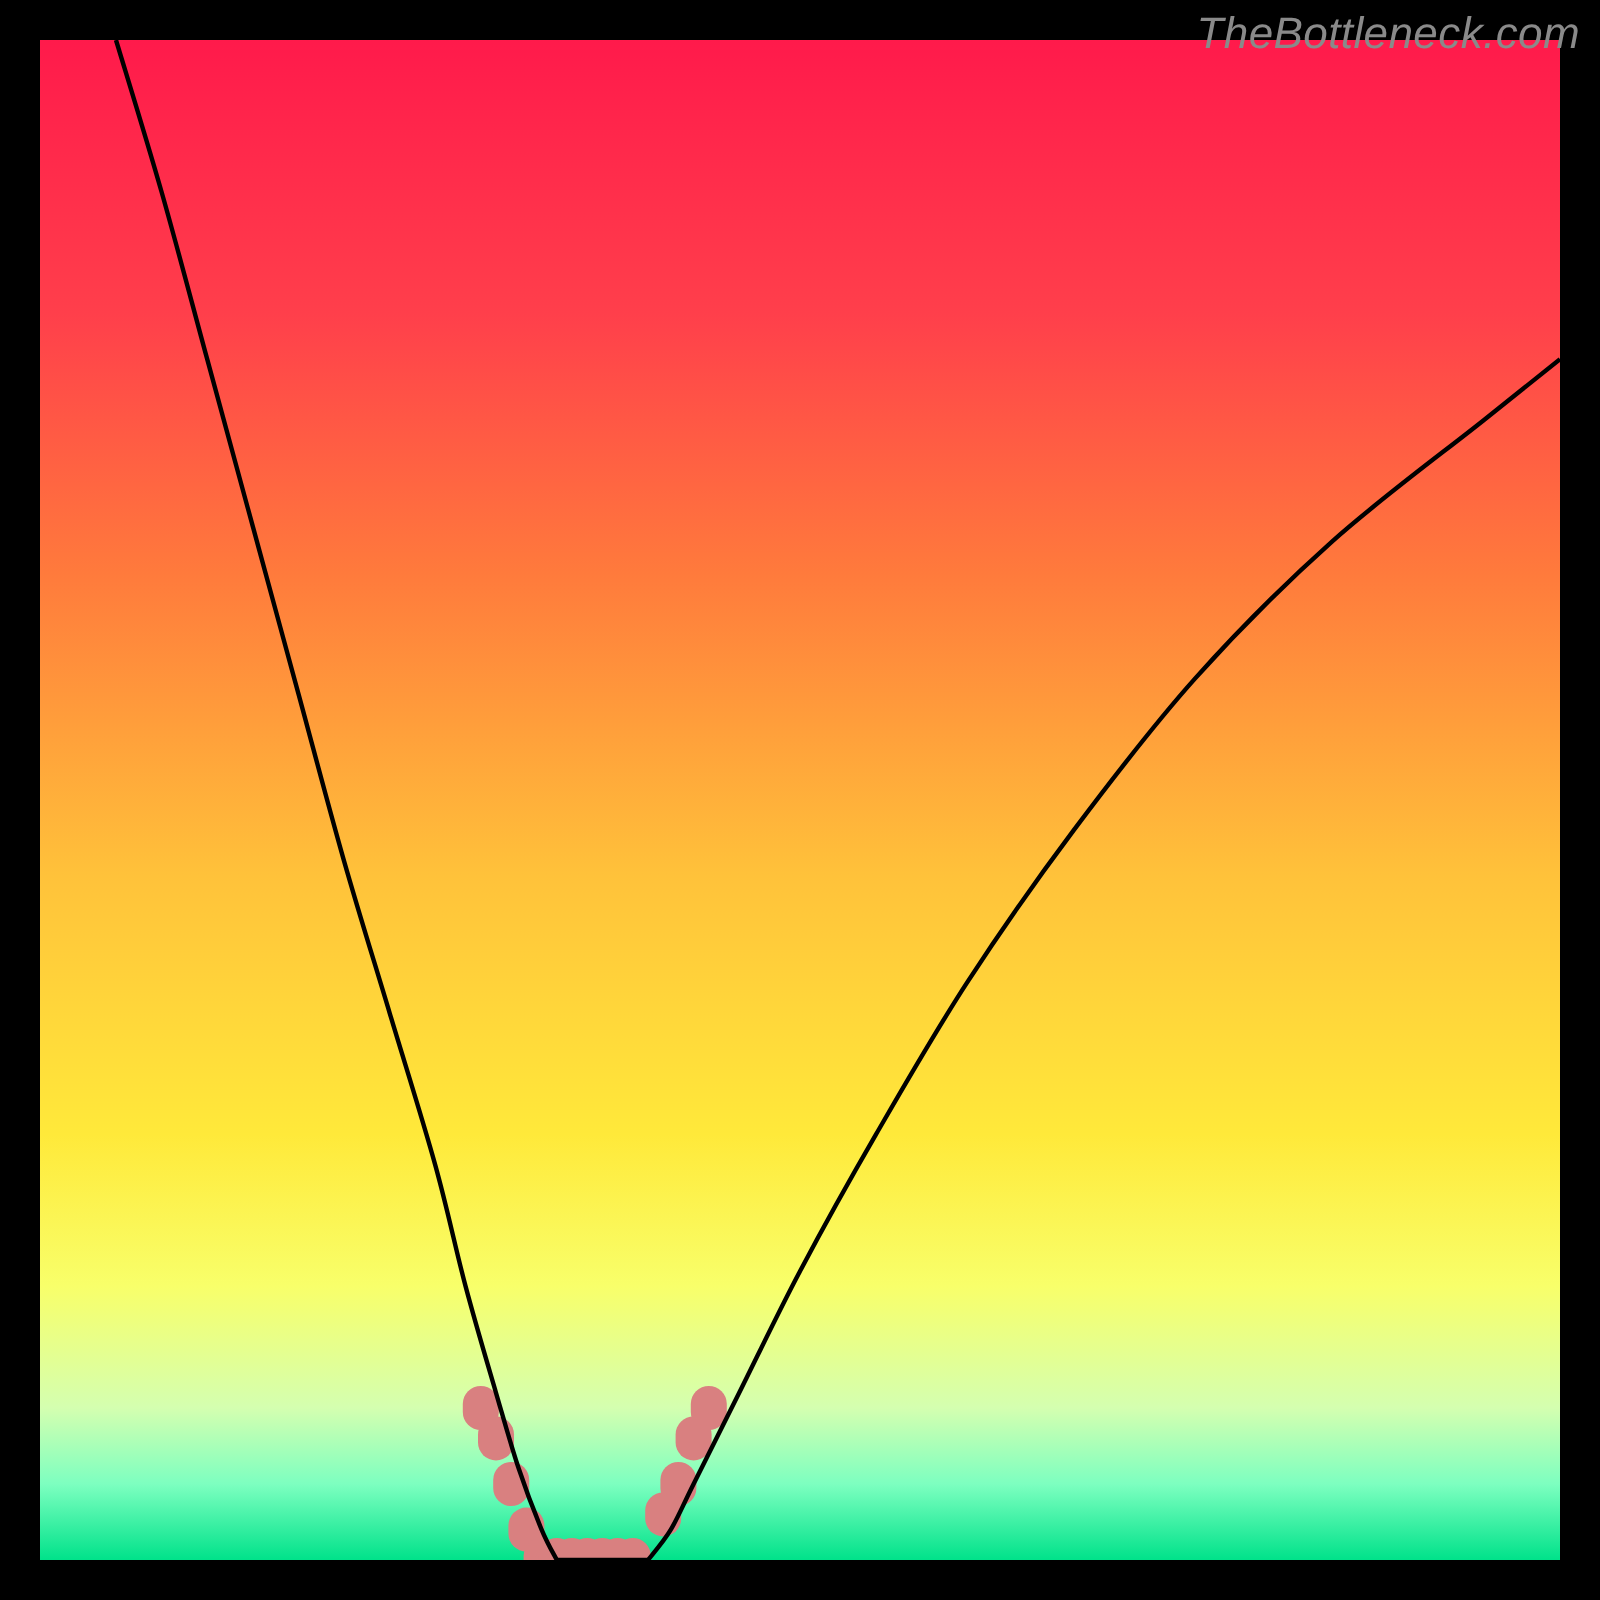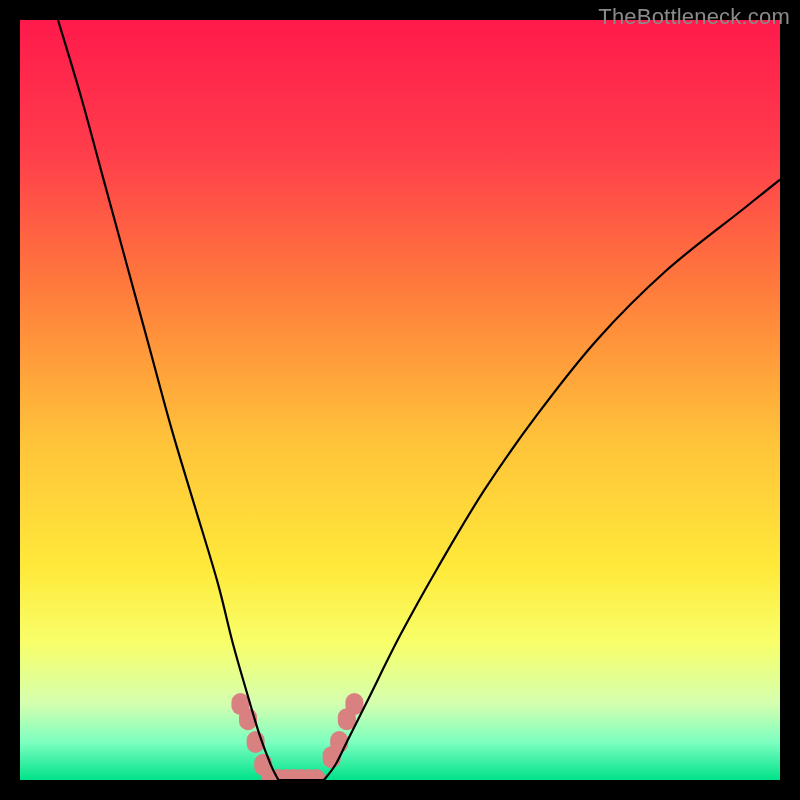--- a/index.html
+++ b/index.html
@@ -27,20 +27,21 @@
   }
   .watermark {
     position: absolute;
     top: 4px;
     right: 10px;
     font-family: Arial, Helvetica, sans-serif;
     font-size: 22px;
     color: #8a8a8a;
     font-weight: 500;
     letter-spacing: 0.2px;
+    font-style: italic;
   }
 </style>
 </head>
 <body>
 
 <div class="frame"></div>
 
 <svg class="plot" viewBox="0 0 760 760">
   <defs>
     <linearGradient id="bg" x1="0" y1="0" x2="0" y2="1">

